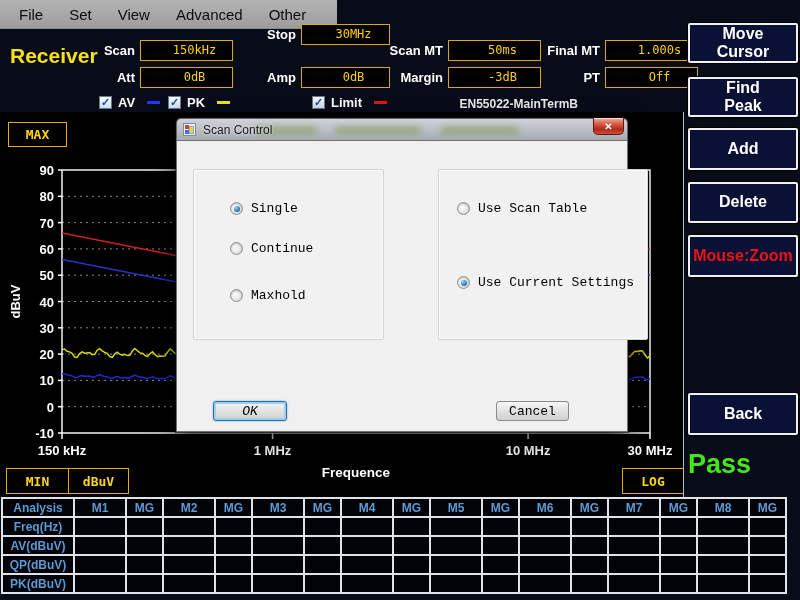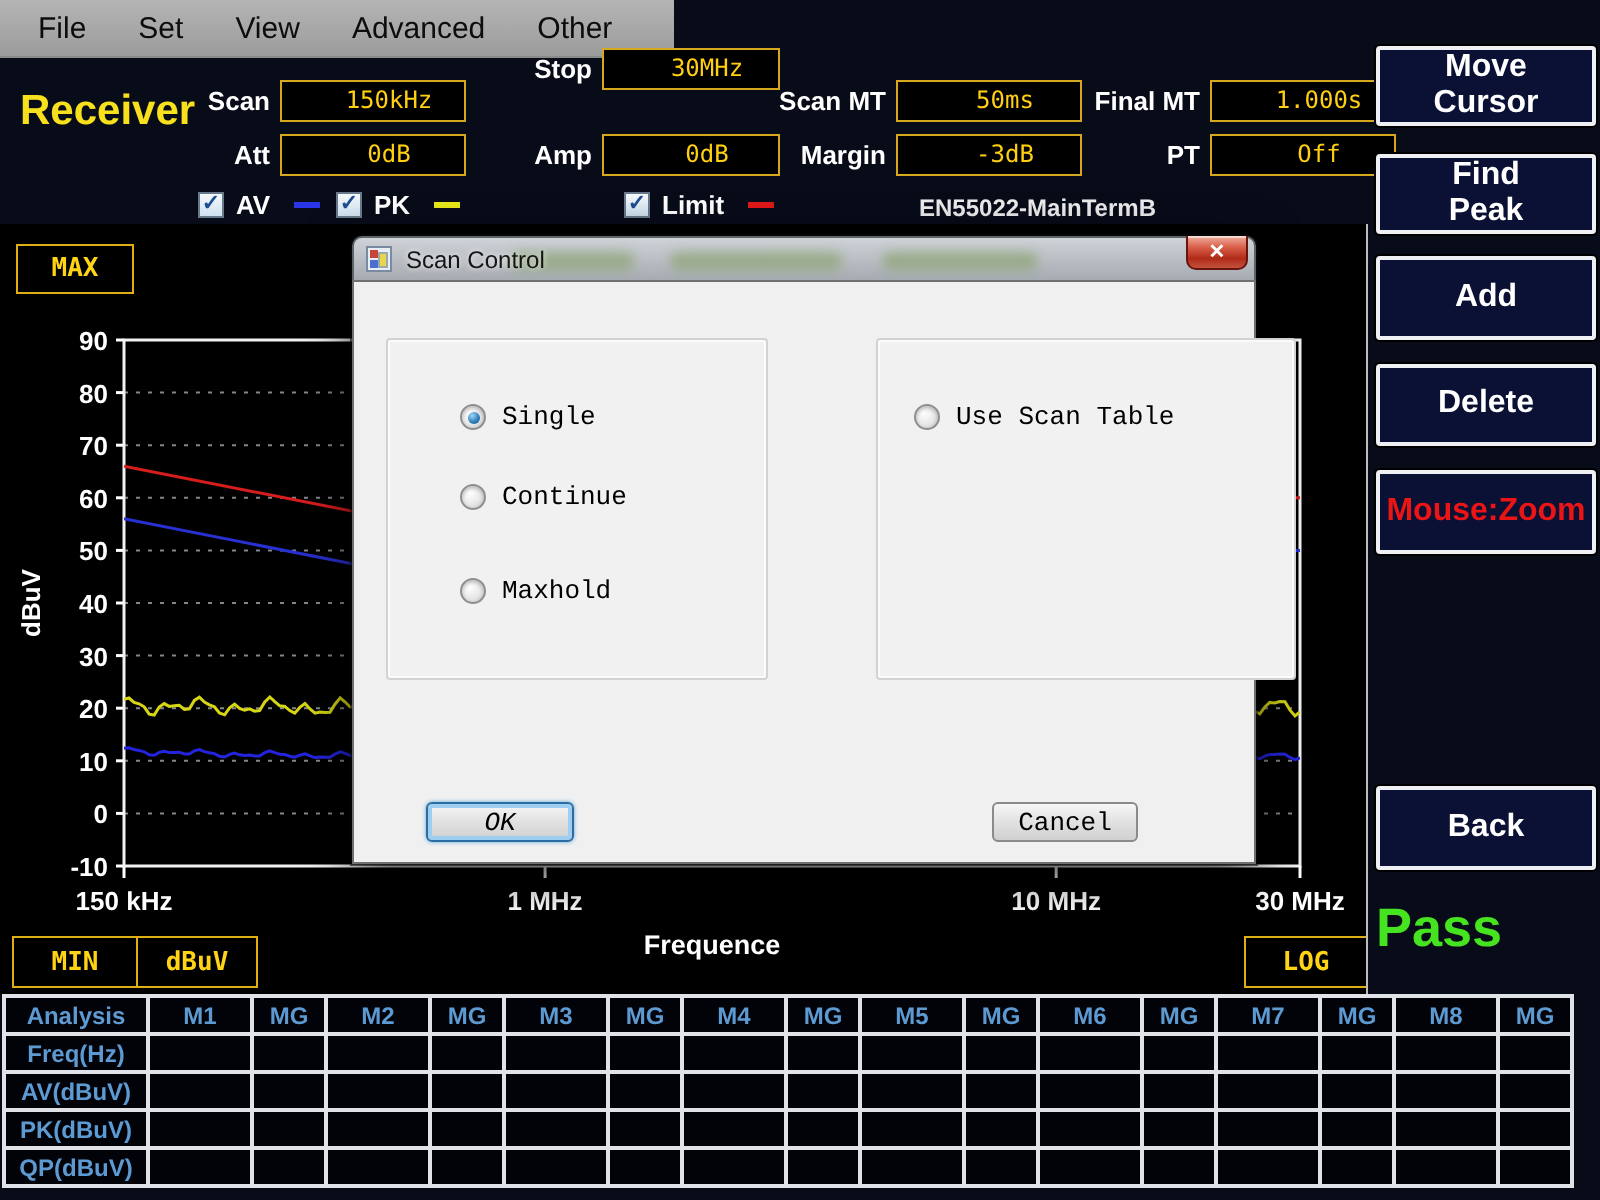--- a/index.html
+++ b/index.html
@@ -331,40 +331,40 @@
           <td></td>
           <td></td>
           <td></td>
           <td></td>
           <td></td>
           <td></td>
           <td></td>
           <td></td>
         </tr>
         <tr>
-          <td>PK(dBuV)</td>
+          <td>QP(dBuV)</td>
           <td></td>
           <td></td>
           <td></td>
           <td></td>
           <td></td>
           <td></td>
           <td></td>
           <td></td>
           <td></td>
           <td></td>
           <td></td>
           <td></td>
           <td></td>
           <td></td>
           <td></td>
           <td></td>
         </tr>
         <tr>
-          <td>QP(dBuV)</td>
+          <td>PK(dBuV)</td>
           <td></td>
           <td></td>
           <td></td>
           <td></td>
           <td></td>
           <td></td>
           <td></td>
           <td></td>
           <td></td>
           <td></td>
@@ -404,19 +404,23 @@
           <div class="ro g1r2">
             <span class="radio"></span>
             <span class="rlbl">Maxhold</span>
           </div>
         </div>
       <div class="grp" id="grp2">
           <div class="ro g2r0">
             <span class="radio"></span>
             <span class="rlbl">Use Scan Table</span>
           </div>
+          <div class="ro g2r1">
+            <span class="radio sel"></span>
+            <span class="rlbl">Use Current Settings</span>
+          </div>
         </div>
       <div class="dlg-btn" id="btn-ok">OK</div>
       <div class="dlg-btn" id="btn-cancel">Cancel</div>
     </div>
   </div>
 
 </div>
 
 </body></html>

